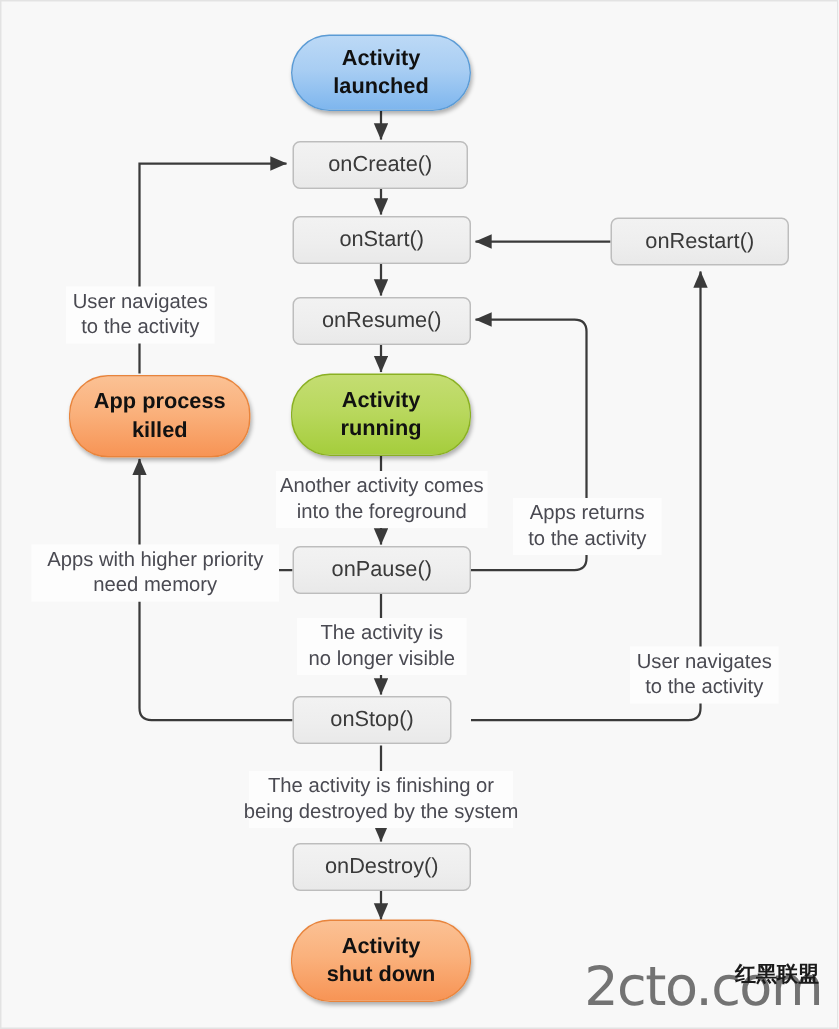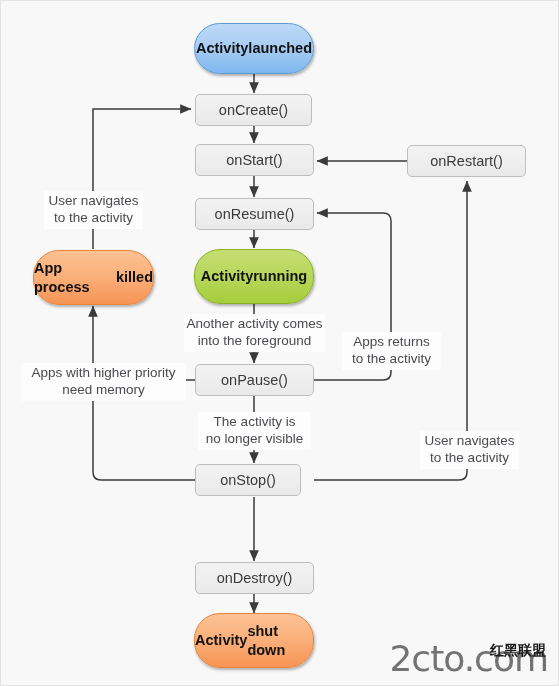--- a/index.html
+++ b/index.html
@@ -38,20 +38,21 @@
     justify-content: center;
     z-index: 5;
   }
 
   
   .pill {
     position: absolute;
     box-sizing: border-box;
     border-radius: 26px;
     display: flex;
+    flex-direction: column;
     align-items: center;
     justify-content: center;
     font-weight: bold;
     font-size: 14.5px;
     color: #111;
     line-height: 1.25;
     z-index: 6;
     box-shadow: 1px 2px 3px rgba(0,0,0,0.30);
   }
   .pill span { display: block; }
@@ -187,21 +188,21 @@
   </div>
 
   <div class="proc" style="left:194px; top:561px; width:119px; height:32px;">
     <span>onDestroy()</span>
   </div>
 
   <div class="proc" style="left:406px; top:144px; width:119px; height:32px;">
     <span>onRestart()</span>
   </div>
 
-  <div class="pill pill-orange" style="left:32px; top:249px; width:121px; height:55px;">
+  <div class="pill pill-orange" style="left:45px; top:249px; width:121px; height:55px;">
     <span>App process</span>
     <span>killed</span>
   </div>
 
   <div class="pill pill-orange" style="left:193px; top:612px; width:120px; height:55px;">
     <span>Activity</span>
     <span>shut down</span>
   </div>
 
   <div class="elabel" style="left:43px; top:190px; width:99px; height:38px;">
@@ -227,19 +228,23 @@
   <div class="elabel" style="left:197px; top:411px; width:113px; height:38px;">
     <span>The activity is</span>
     <span>no longer visible</span>
   </div>
 
   <div class="elabel" style="left:419px; top:430px; width:99px; height:38px;">
     <span>User navigates</span>
     <span>to the activity</span>
   </div>
 
+  <div class="elabel" style="left:165px; top:513px; width:176px; height:38px;">
+    <span>The activity is finishing or</span>
+    <span>being destroyed by the system</span>
+  </div>
 
   <div id="watermark">
     <div id="wm-cn">红黑联盟</div>
     <div id="wm-main">2cto.com</div>
   </div>
 
 </div>
 
 </body></html>

